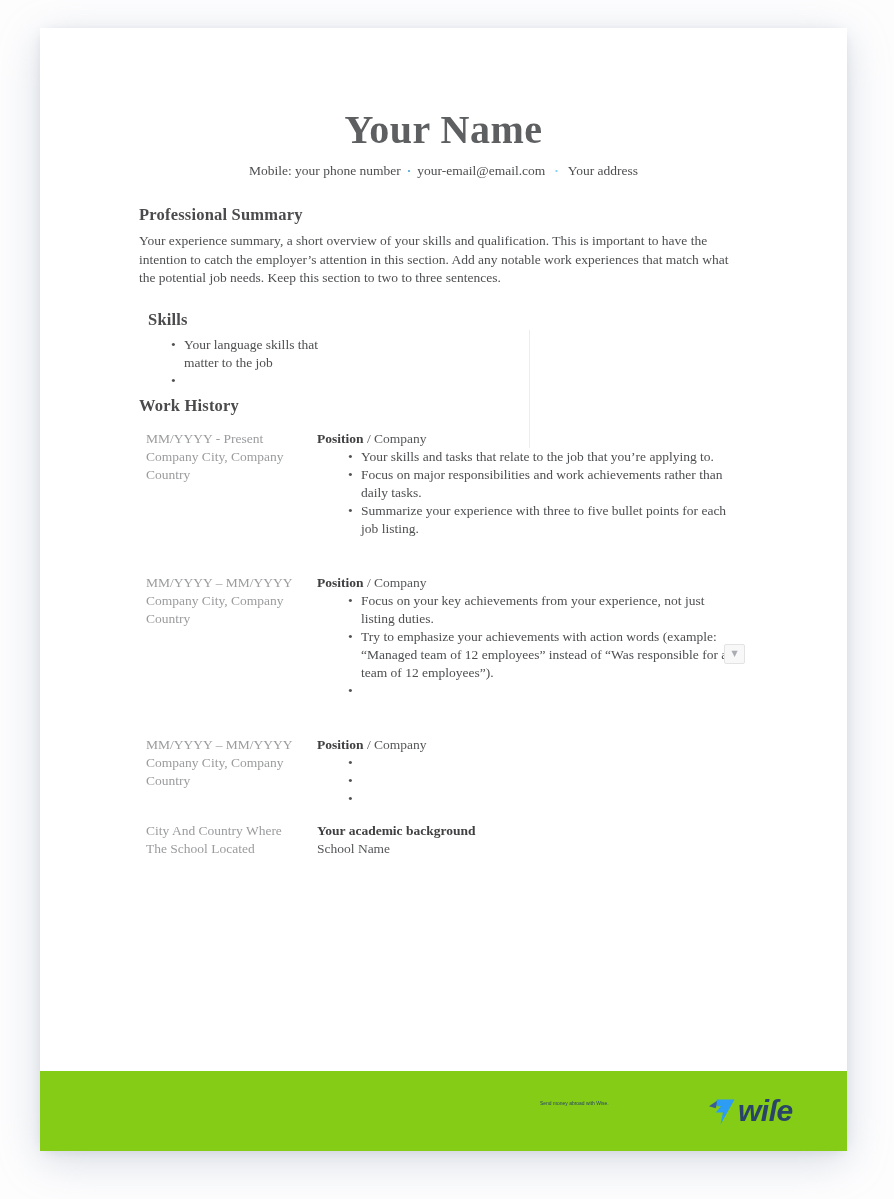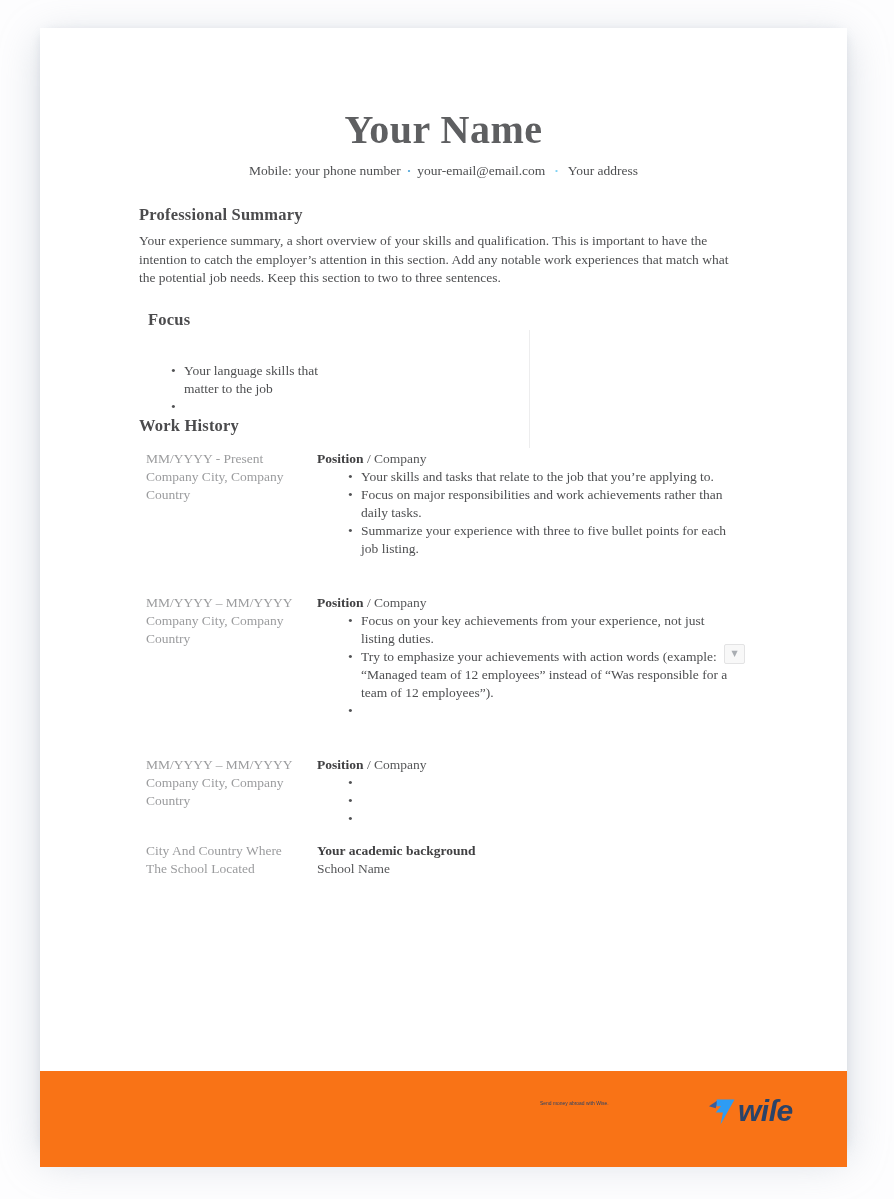--- a/index.html
+++ b/index.html
@@ -58,21 +58,21 @@
     color: #4e4f51;
   }
   .h-skills { margin-top: 22px; margin-left: 9px; }
   .skills-row {
     margin-top: 6px;
     position: relative;
     display: flex;
     min-height: 60px;
   }
   .skills-col1 { margin-left: 209px; width: 180px; }
-  .skills-col2 { margin-left: 32px; width: 180px; margin-top: 26px; }
+  .skills-col2 { margin-left: 32px; width: 180px; }
   .skills-divider {
     position: absolute;
     left: 390px; top: -6px;
     width: 1px; height: 118px;
     background: #ededee;
   }
   ul.bullets { list-style: none; }
   ul.bullets li {
     position: relative;
     padding-left: 13px;
@@ -137,22 +137,22 @@
     cursor: pointer;
   }
   .dropdown-btn .tri {
     font-size: 8px;
     color: #a9adb2;
     font-family: "DejaVu Sans", sans-serif;
     line-height: 1;
   }
   .footer {
     position: relative;
-    width: 807px; height: 96px;
-    background: #f97316;
+    width: 807px; height: 80px;
+    background: #84cc16;
     text-decoration: underline;
   }
   .footer-tagline {
     position: absolute;
     left: 500px; top: 30px;
     font-family: "Liberation Sans", sans-serif;
     font-size: 9px;
     color: #2a4368;
     transform: scale(0.55);
     transform-origin: left top;
@@ -186,21 +186,21 @@
 
     <div class="contact-line">
       <span>Mobile: your phone number</span><span class="contact-sep">·</span><span>your-email@email.com</span><span class="contact-sep light">·</span><span>Your address</span>
     </div>
 
     <div class="content">
 
       <div class="sec-heading h-summary">Professional Summary</div>
       <div class="summary-text">Your experience summary, a short overview of your skills and qualification. This is important to have the intention to catch the employer’s attention in this section. Add any notable work experiences that match what the potential job needs. Keep this section to two to three sentences.</div>
 
-      <div class="sec-heading h-skills">Focus</div>
+      <div class="sec-heading h-skills">Skills</div>
       <div class="skills-row">
         <div class="skills-divider"></div>
         <ul class="bullets skills-col2">
           <li>Your language skills that matter to the job</li>
           <li></li>
         </ul>
       </div>
 
       <div class="sec-heading h-work">Work History</div>
 

